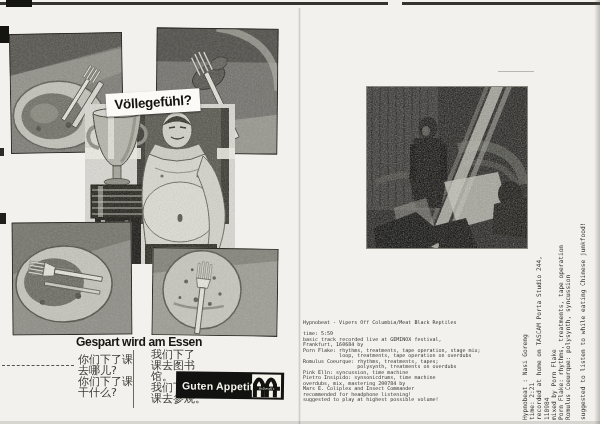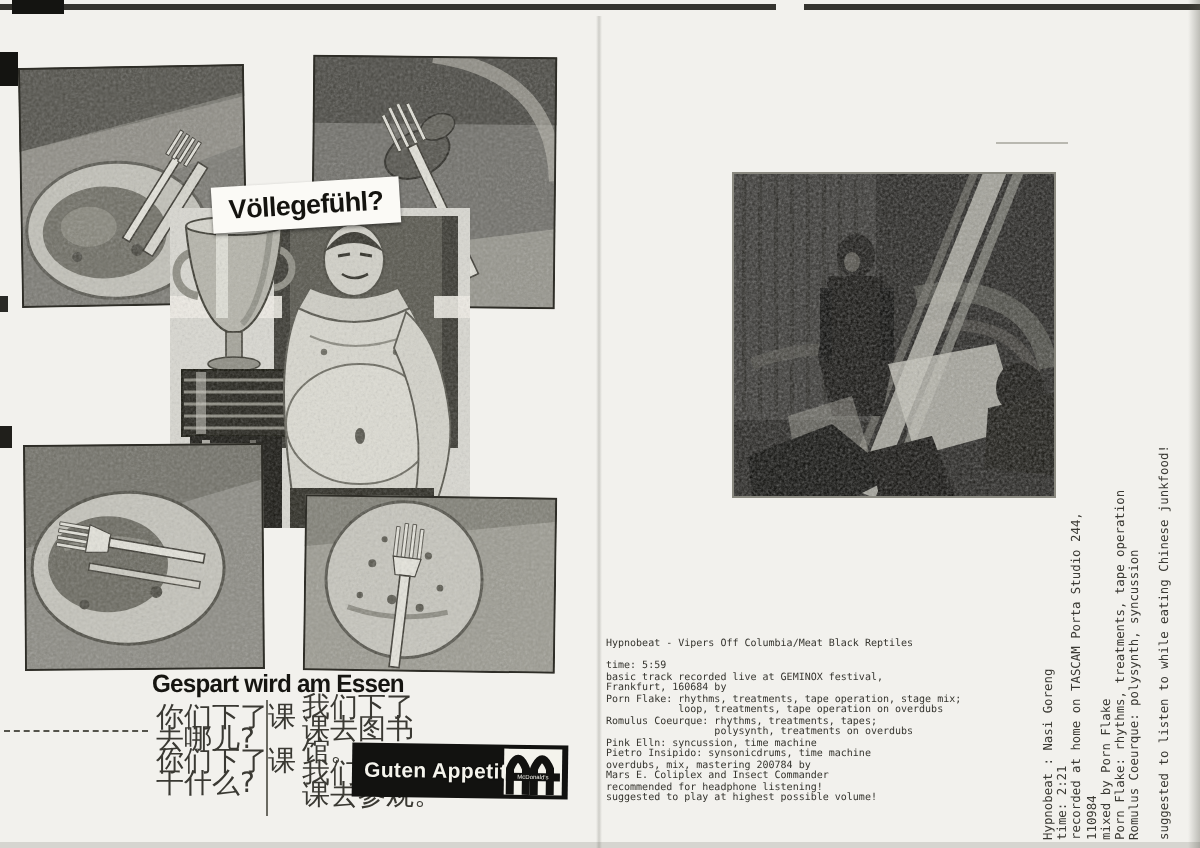--- a/index.html
+++ b/index.html
@@ -29,21 +29,21 @@
   #center-photo{left:85px;top:104px;}
 
   .voelle-label{position:absolute;left:106px;top:91px;width:94px;height:23px;background:#fbfaf6;
       transform:rotate(-3.5deg);box-shadow:0 1px 2px rgba(0,0,0,.45);z-index:6;
       display:flex;align-items:center;justify-content:center;}
   .voelle-label span{font-weight:bold;font-size:13.5px;color:#14130f;letter-spacing:-.3px;}
 
   .headline{position:absolute;left:76px;top:335px;width:140px;font-weight:bold;font-size:12.5px;
       letter-spacing:-.4px;color:#161511;white-space:nowrap;transform:scaleX(.97);transform-origin:left;}
 
-  .cn-block{position:absolute;left:74px;top:352px;width:102px;height:56px;font-size:14px;
+  .cn-block{position:absolute;left:74px;top:352px;width:102px;height:56px;font-size:11px;
       line-height:11px;color:#3a3933;font-family:"DejaVu Sans",sans-serif;}
   .cn-col{position:absolute;top:2px;white-space:pre;}
   .cn-col.c1{left:4px;width:56px;}
   .cn-col.c2{left:77px;width:40px;top:-3px;}
   .cn-divider{position:absolute;left:59px;top:-2px;width:1px;height:58px;background:#6b6a62;}
   .dash-line{position:absolute;left:2px;top:365px;width:72px;border-top:1.5px dashed #55544c;}
 
   .guten-bar{position:absolute;left:176px;top:372px;width:108px;height:27px;background:#121210;
       transform:rotate(.8deg);z-index:6;display:flex;align-items:center;}
   .guten-bar .txt{color:#f4f3ec;font-weight:bold;font-size:10.5px;letter-spacing:.2px;padding-left:6px;

